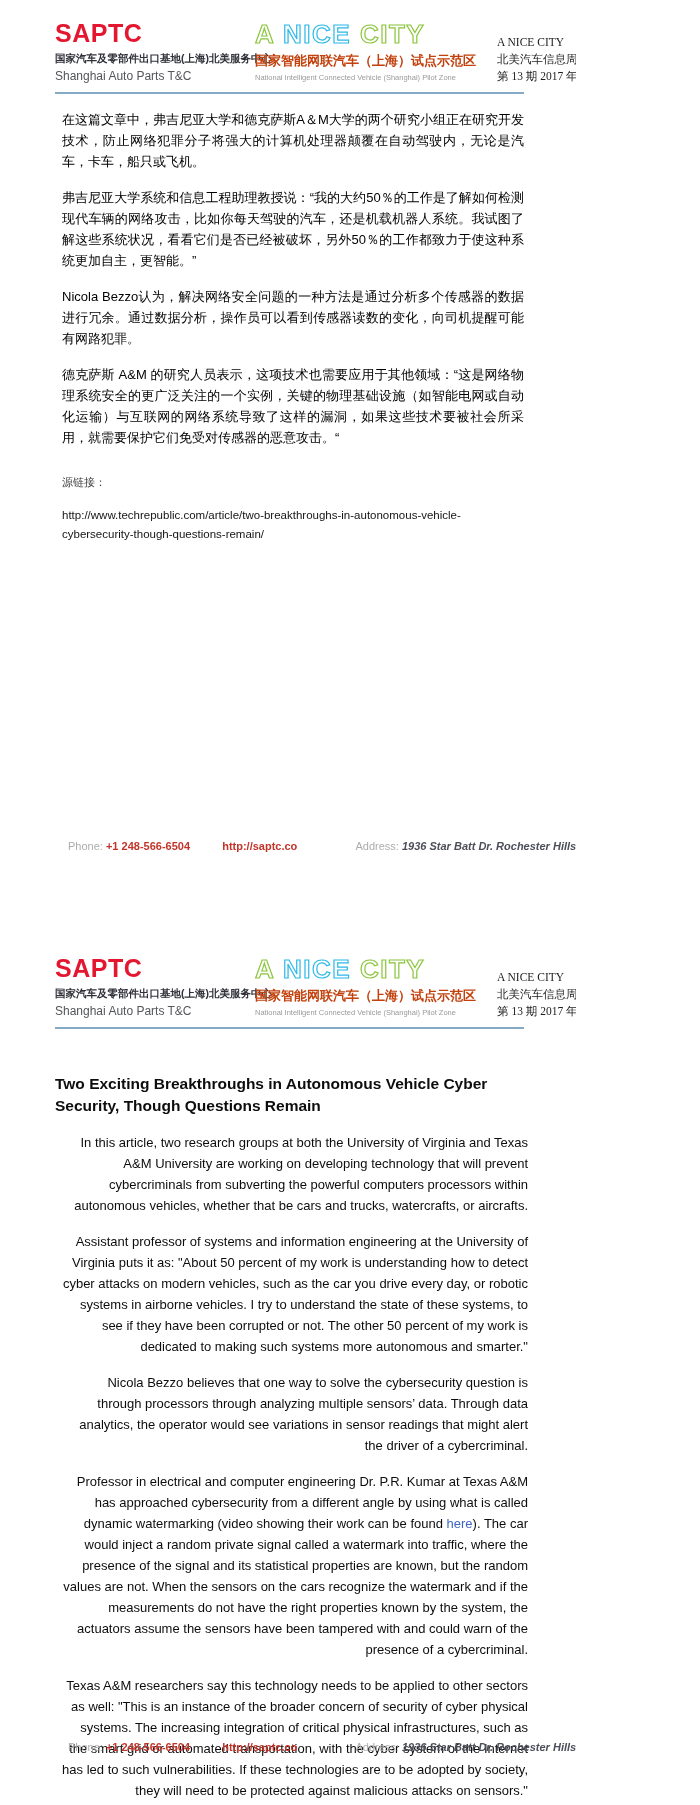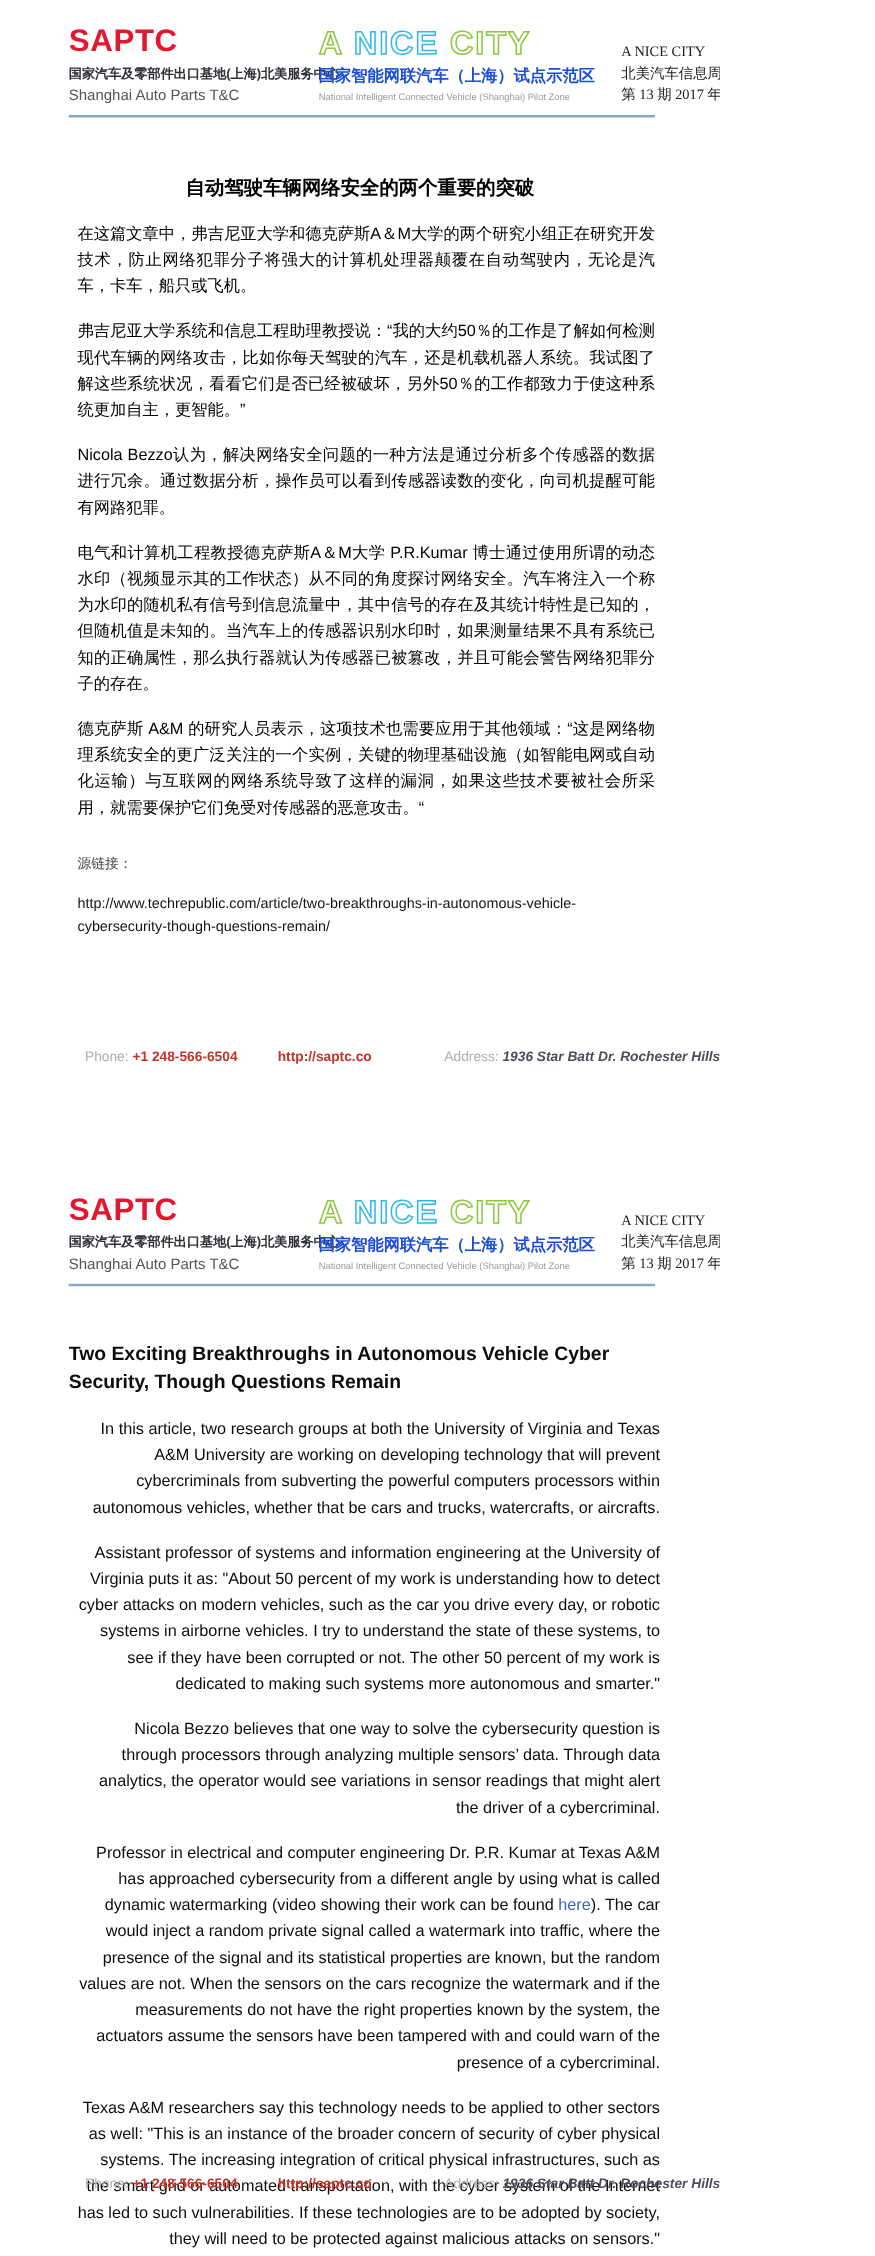--- a/index.html
+++ b/index.html
@@ -11,21 +11,21 @@
   
   .header{display:flex;align-items:flex-start;padding:21px 40px 0 55px;}
   .h-left{width:200px;flex:0 0 auto;}
   .logo-saptc{color:#e3172f;font-size:25px;font-weight:bold;letter-spacing:.5px;line-height:1;}
   .h-left .cn{font-size:10.5px;font-weight:bold;color:#2f3039;margin-top:6px;white-space:nowrap;}
   .h-left .en{font-size:12px;color:#54555b;margin-top:3px;white-space:nowrap;}
   .h-mid{width:228px;flex:0 0 auto;margin-left:0;}
   .logo-nice{font-size:26px;font-weight:bold;line-height:1;letter-spacing:1.5px;color:#ffffff;white-space:nowrap;}
   .logo-nice .lg{-webkit-text-stroke:1.2px #8dc63f;}
   .logo-nice .lc{-webkit-text-stroke:1.2px #2fb9e8;}
-  .h-mid .cn{font-size:13px;font-weight:bold;color:#1d4ed8;margin-top:5px;white-space:nowrap;}
+  .h-mid .cn{font-size:13px;font-weight:bold;color:#c2410c;margin-top:5px;white-space:nowrap;}
   .h-mid .en{font-size:7.5px;color:#9a9a9a;margin-top:3px;white-space:nowrap;}
   .h-right{margin-left:14px;padding-top:13px;font-family:"Liberation Serif","DejaVu Serif",serif;
            font-size:11.5px;line-height:17px;color:#1c1c1c;white-space:nowrap;}
   .rule{height:2px;background:#84aac6;margin:7px 52px 0 55px;}
 
   
   .cn-title{text-align:center;font-size:15.5px;font-weight:bold;margin:46px 60px 0 60px;color:#000;}
   .cn-body{padding:0 52px 0 62px;}
   .cn-body p{font-size:13px;line-height:21px;text-align:justify;margin:15px 0 0 0;}
   .src-label-cn{font-family:"Liberation Serif","DejaVu Serif",serif;font-size:11px;color:#3e3e3e;
@@ -70,27 +70,25 @@
       <div class="en">National Intelligent Connected Vehicle (Shanghai) Pilot Zone</div>
     </div>
     <div class="h-right">
       <div>A NICE CITY</div>
       <div>北美汽车信息周报</div>
       <div>第 13 期  2017 年 06 月 16</div>
     </div>
   </div>
   <div class="rule"></div>
 
-  <div class="cn-title">自动驾驶车辆网络安全的两个重要的突破</div>
 
   <div class="cn-body">
     <p>在这篇文章中，弗吉尼亚大学和德克萨斯A＆M大学的两个研究小组正在研究开发技术，防止网络犯罪分子将强大的计算机处理器颠覆在自动驾驶内，无论是汽车，卡车，船只或飞机。</p>
     <p>弗吉尼亚大学系统和信息工程助理教授说：“我的大约50％的工作是了解如何检测现代车辆的网络攻击，比如你每天驾驶的汽车，还是机载机器人系统。我试图了解这些系统状况，看看它们是否已经被破坏，另外50％的工作都致力于使这种系统更加自主，更智能。”</p>
     <p>Nicola Bezzo认为，解决网络安全问题的一种方法是通过分析多个传感器的数据进行冗余。通过数据分析，操作员可以看到传感器读数的变化，向司机提醒可能有网路犯罪。</p>
-    <p>电气和计算机工程教授德克萨斯A＆M大学  P.R.Kumar 博士通过使用所谓的动态水印（视频显示其的工作状态）从不同的角度探讨网络安全。汽车将注入一个称为水印的随机私有信号到信息流量中，其中信号的存在及其统计特性是已知的，但随机值是未知的。当汽车上的传感器识别水印时，如果测量结果不具有系统已知的正确属性，那么执行器就认为传感器已被篡改，并且可能会警告网络犯罪分子的存在。</p>
     <p>德克萨斯 A&amp;M  的研究人员表示，这项技术也需要应用于其他领域：“这是网络物理系统安全的更广泛关注的一个实例，关键的物理基础设施（如智能电网或自动化运输）与互联网的网络系统导致了这样的漏洞，如果这些技术要被社会所采用，就需要保护它们免受对传感器的恶意攻击。“</p>
   </div>
 
   <div class="src-label-cn">源链接：</div>
   <a class="src-url-cn">http://www.techrepublic.com/article/two-breakthroughs-in-autonomous-vehicle- cybersecurity-though-questions-remain/</a>
 
   <div class="page-footer">
     <span class="f-label">Phone:</span>
     <span class="f-red">+1 248-566-6504</span>
     <span class="f-gap1"></span>

